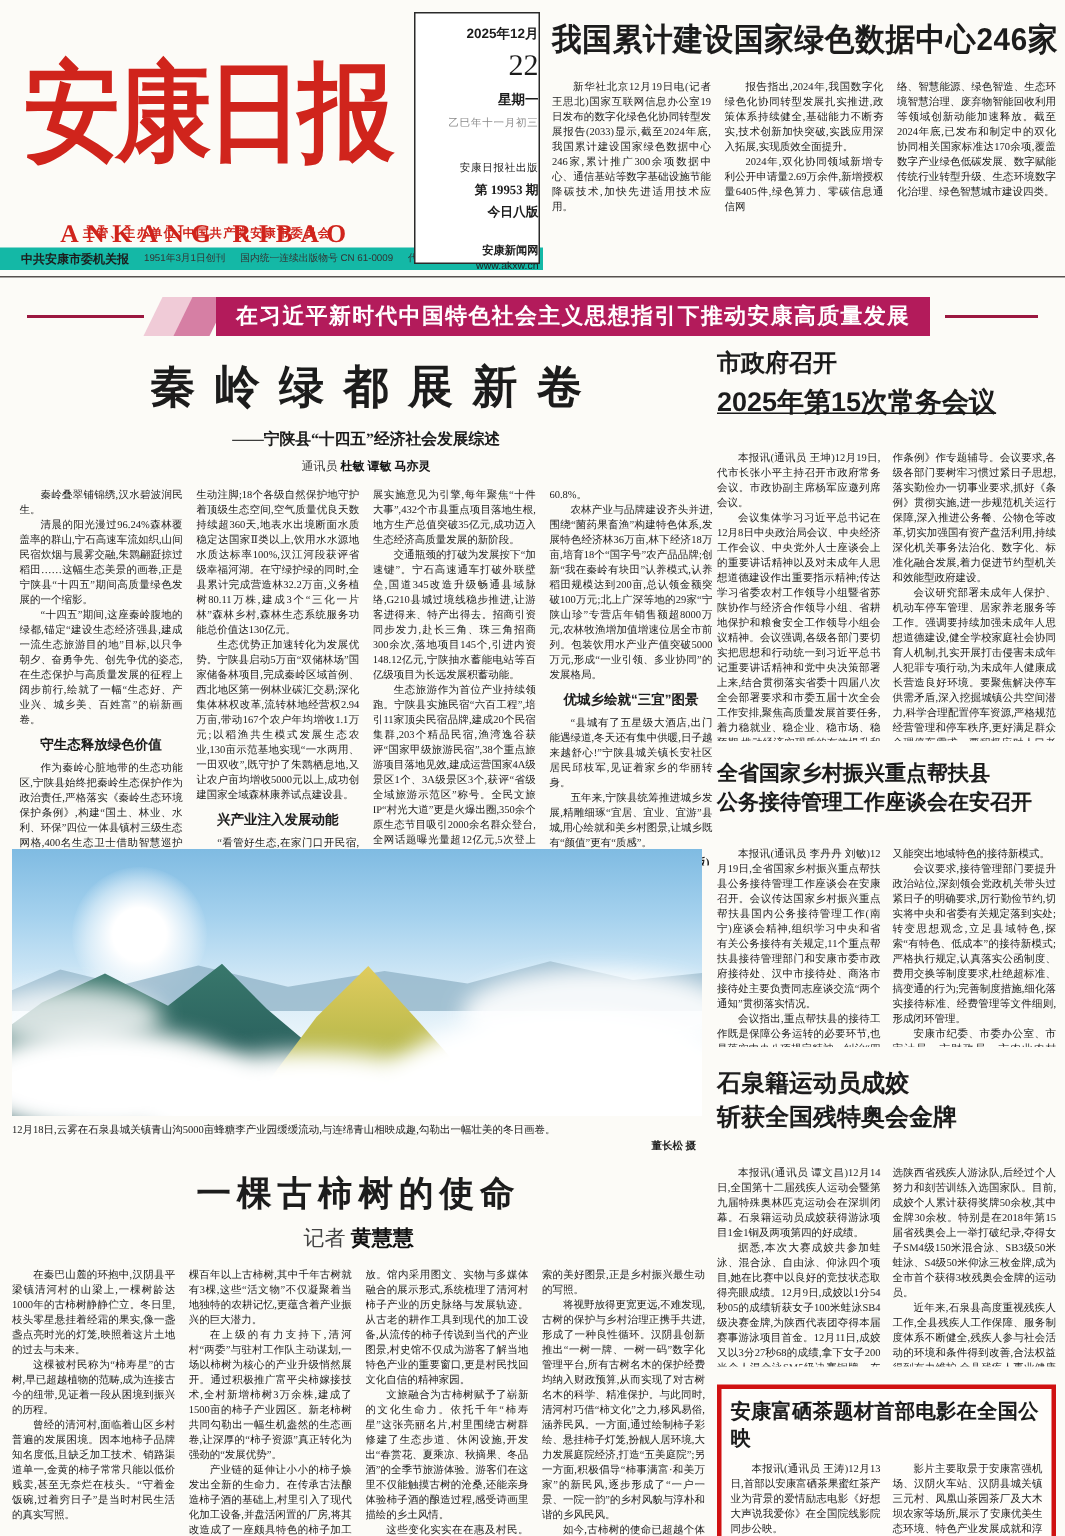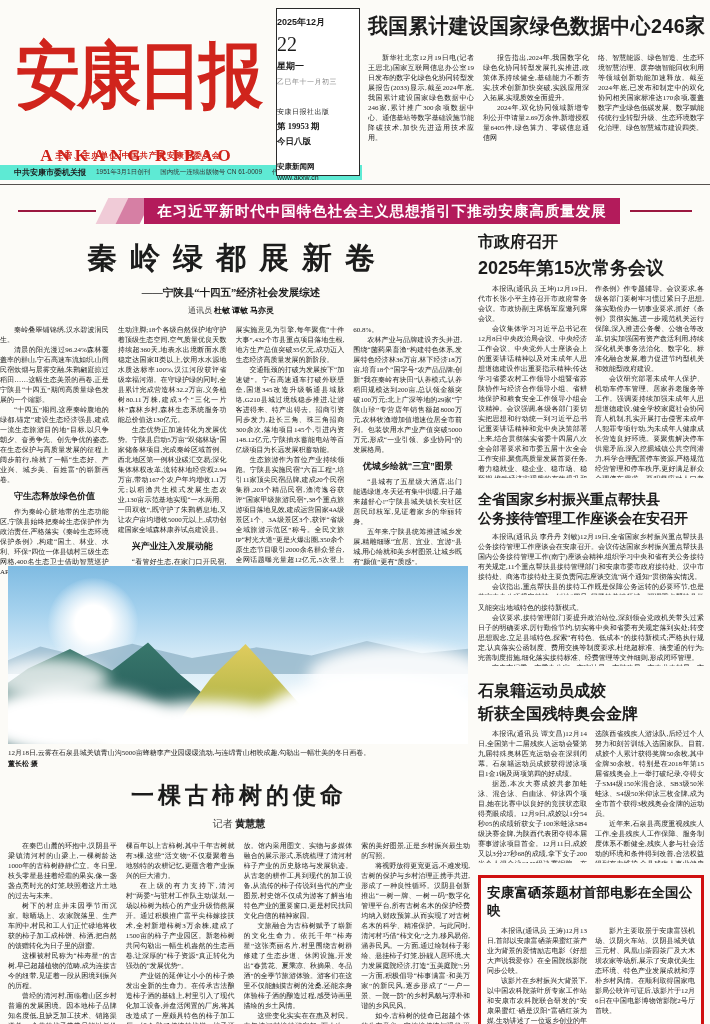--- a/index.html
+++ b/index.html
@@ -7,29 +7,29 @@
   .page{position:relative;width:710px;height:1024px;background:#fcfbf7;overflow:hidden;
         font-family:"Liberation Serif","DejaVu Serif",serif;color:#1c1c1c;margin:0 auto;}
   
   .calligraphy{position:absolute;left:4px;top:10px;width:268px;height:120px;
     color:#d0241c;font-weight:bold;font-size:64px;line-height:118px;text-align:center;
     letter-spacing:-3px;transform:scaleY(1.12);transform-origin:top;}
   .pinyin{position:absolute;left:4px;top:146px;width:268px;text-align:center;color:#d0241c;
     font-weight:bold;font-size:17px;letter-spacing:5px;font-family:"Liberation Serif",serif;}
   .organizer{position:absolute;left:4px;top:150px;width:268px;text-align:center;color:#d0241c;
     font-weight:bold;font-size:8px;letter-spacing:1px;font-family:"Liberation Sans",sans-serif;}
-  .mast-strip{position:absolute;left:0;top:165px;width:362px;height:15px;background:#5eead4;
+  .mast-strip{position:absolute;left:0;top:165px;width:362px;height:15px;background:#14b8a6;
     display:flex;align-items:center;gap:10px;padding-left:14px;box-sizing:border-box;
     font-family:"Liberation Sans",sans-serif;}
   .mast-strip .s1{font-weight:bold;font-size:8px;}
   .mast-strip .s2{font-size:6.5px;color:#333;}
   .full-rule{position:absolute;left:0;top:184px;width:710px;height:1px;background:#55514e;}
   .date-box{position:absolute;left:276px;top:8px;width:84px;height:168px;background:#fff;
     border:1.5px solid #2a2a2a;box-sizing:border-box;text-align:center;z-index:3;
-    display:flex;flex-direction:column;align-items:flex-start;padding-top:7px;}
+    display:flex;flex-direction:column;align-items:flex-end;padding-top:7px;}
   .db-ym{font-size:9px;font-weight:bold;font-family:"Liberation Sans",sans-serif;}
   .db-day{font-size:20px;line-height:30px;font-family:"Liberation Serif",serif;}
   .db-week{font-size:9px;font-weight:bold;margin-top:1px;}
   .db-lunar{font-size:7px;color:#8a8a8a;margin-top:4px;letter-spacing:.5px;}
   .db-pub{font-size:7px;margin-top:20px;letter-spacing:.5px;}
   .db-issue{font-size:8.5px;font-weight:bold;margin-top:4px;}
   .db-pages{font-size:8.5px;font-weight:bold;margin-top:3px;}
   .db-site{font-size:7.5px;font-weight:bold;margin-top:14px;}
   .db-url{font-size:7px;margin-top:2px;font-family:"Liberation Sans",sans-serif;}
   
@@ -47,21 +47,21 @@
   
   .banner-row{position:absolute;left:0;top:196px;width:710px;height:30px;}
   .line-l{position:absolute;left:18px;top:14px;width:78px;height:2px;background:#9b1840;}
   .line-r{position:absolute;left:630px;top:14px;width:62px;height:2px;background:#9b1840;}
   .stripe1{position:absolute;left:102px;top:2px;width:24px;height:26px;background:#f0cbd7;transform:skewX(-26deg);}
   .stripe2{position:absolute;left:122px;top:2px;width:24px;height:26px;background:#d67fa4;transform:skewX(-26deg);}
   .banner{position:absolute;left:144px;top:2px;width:476px;height:26px;background:#b31b5b;color:#fff;
     font-size:14.5px;font-weight:bold;line-height:26px;text-align:center;letter-spacing:1px;
     font-family:"Liberation Sans",sans-serif;}
   
-  .main-article{position:absolute;left:0;top:234px;width:462px;}
+  .main-article{position:absolute;left:13px;top:234px;width:462px;}
   .main-article h1{margin:4px 0 0;text-align:center;font-size:30px;font-weight:900;
     letter-spacing:13px;text-indent:13px;font-family:"Liberation Serif",serif;}
   .main-sub{margin-top:7px;text-align:center;font-size:10.5px;font-weight:bold;}
   .main-by{margin-top:5px;text-align:center;font-size:8px;color:#444;}
   .main-by b{color:#111;}
   .main-cols{display:flex;gap:9px;margin-top:9px;height:252px;}
   .main-cols .col{flex:1;overflow:hidden;}
   .turnpage{text-align:right;font-size:7.5px;font-weight:bold;margin:3px 2px 0 0;}
   
   .photo{position:absolute;left:8px;top:566px;width:460px;height:178px;overflow:hidden;
@@ -76,39 +76,39 @@
   .ridge{left:170px;top:78px;width:150px;height:100px;background:linear-gradient(180deg,#e0cc5e,#97a93c);
     clip-path:polygon(0 78%,22% 34%,45% 0,68% 38%,100% 92%,62% 100%,8% 100%);}
   .cloud{position:absolute;background:#fff;border-radius:50%;filter:blur(7px);}
   .c1{left:-30px;top:120px;width:190px;height:70px;}
   .c2{left:90px;top:135px;width:220px;height:75px;}
   .c3{left:250px;top:110px;width:240px;height:95px;}
   .c4{left:300px;top:80px;width:180px;height:60px;opacity:.9;}
   .c5{left:-20px;top:92px;width:120px;height:40px;opacity:.8;}
   .c6{left:150px;top:160px;width:320px;height:60px;}
   .caption{position:absolute;left:8px;top:748px;width:460px;font-size:7px;line-height:10px;color:#222;}
-  .credit{font-weight:bold;margin-top:1px;padding-right:4px;}
+  .credit{text-align:right;font-weight:bold;margin-top:1px;padding-right:4px;}
   
   .persimmon{position:absolute;left:8px;top:780px;width:462px;}
   .persimmon h1{margin:0;text-align:center;font-size:23px;font-weight:900;letter-spacing:4px;
     font-family:"Liberation Serif",serif;}
-  .p-by{margin-top:6px;text-align:center;font-size:10px;color:#444;}
+  .p-by{margin-top:6px;text-align:center;font-size:14px;color:#444;}
   .p-by b{color:#111;}
   .p-cols{display:flex;gap:9px;margin-top:10px;height:196px;}
   .p-cols .col{flex:1;overflow:hidden;}
   
   .rail{position:absolute;left:478px;top:232px;width:226px;}
   .rail h2{margin:0;text-align:left;font-weight:900;font-family:"Liberation Sans",sans-serif;}
   .gov-h1{font-size:16px;}
-  .gov-h2{font-size:18px;margin-top:3px !important;}
-  .rail-cols{display:flex;gap:8px;margin-top:4px;}
+  .gov-h2{font-size:18px;margin-top:3px !important;text-decoration:underline;}
+  .rail-cols{display:flex;gap:8px;margin-top:20px;}
   .rail-cols .col{flex:1;overflow:hidden;}
   .gov-cols{height:194px;}
   .rec-h{font-size:14px;line-height:19px;}
-  .rec-cols{height:134px;flex-direction:column;}
+  .rec-cols{height:134px;}
   .ath-h{font-size:16px;line-height:23px;}
   .ath-cols{height:134px;}
   .recept{margin-top:12px;}
   .athlete{margin-top:13px;}
   .teabox{margin-top:12px;border:3.5px solid #d01111;background:#fffdfa;padding:6px 6px 4px;
     box-sizing:border-box;height:186px;overflow:hidden;}
   .tea-h{font-size:13.5px;letter-spacing:.2px;}
   .tea-cols{height:142px;margin-top:6px;}
   .rail .col p.para{font-size:7px;line-height:10px;}
 </style>
@@ -223,21 +223,20 @@
 
   <div class="persimmon">
     <h1>一棵古柿树的使命</h1>
     <div class="p-by">
       <span>记者</span>
       <b>黄慧慧</b>
     </div>
     <div class="p-cols">
       <div class="col">
           <p class="para">在秦巴山麓的环抱中,汉阴县平梁镇清河村的山梁上,一棵树龄达1000年的古柿树静静伫立。冬日里,枝头零星悬挂着经霜的果实,像一盏盏点亮时光的灯笼,映照着这片土地的过去与未来。</p>
-          <p class="para">树下的村庄并未因季节而沉寂。晾晒场上、农家院落里、生产车间中,村民和工人们正忙碌地将收获的柿子加工成柿饼、柿酒,把自然的馈赠转化为日子里的甜蜜。</p>
           <p class="para">这棵被村民称为“柿寿星”的古树,早已超越植物的范畴,成为连接古今的纽带,见证着一段从困境到振兴的历程。</p>
           <p class="para">曾经的清河村,面临着山区乡村普遍的发展困境。因本地柿子品牌知名度低,且缺乏加工技术、销路渠道单一,金黄的柿子常常只能以低价贱卖,甚至无奈烂在枝头。“守着金饭碗,过着穷日子”是当时村民生活的真实写照。</p>
         </div>
       <div class="col">
           <p class="para cont">棵百年以上古柿树,其中千年古树就有3棵,这些“活文物”不仅凝聚着当地独特的农耕记忆,更蕴含着产业振兴的巨大潜力。</p>
           <p class="para">在上级的有力支持下,清河村“两委”与驻村工作队主动谋划,一场以柿树为核心的产业升级悄然展开。通过积极推广富平尖柿嫁接技术,全村新增柿树3万余株,建成了1500亩的柿子产业园区。新老柿树共同勾勒出一幅生机盎然的生态画卷,让深厚的“柿子资源”真正转化为强劲的“发展优势”。</p>
           <p class="para">产业链的延伸让小小的柿子焕发出全新的生命力。在传承古法酿造柿子酒的基础上,村里引入了现代化加工设备,并盘活闲置的厂房,将其改造成了一座颇具特色的柿子加工厂。如今,除了传统的柿饼、柿子酒外,还开发出了柿子醋、柿叶茶等产品。这些深加工产品不仅破解了鲜果保鲜与运输的难题,更显著提升了产品附加值。</p>
         </div>
       <div class="col">
           <p class="para cont">放。馆内采用图文、实物与多媒体融合的展示形式,系统梳理了清河村柿子产业的历史脉络与发展轨迹。从古老的耕作工具到现代的加工设备,从流传的柿子传说到当代的产业图景,村史馆不仅成为游客了解当地特色产业的重要窗口,更是村民找回文化自信的精神家园。</p>

